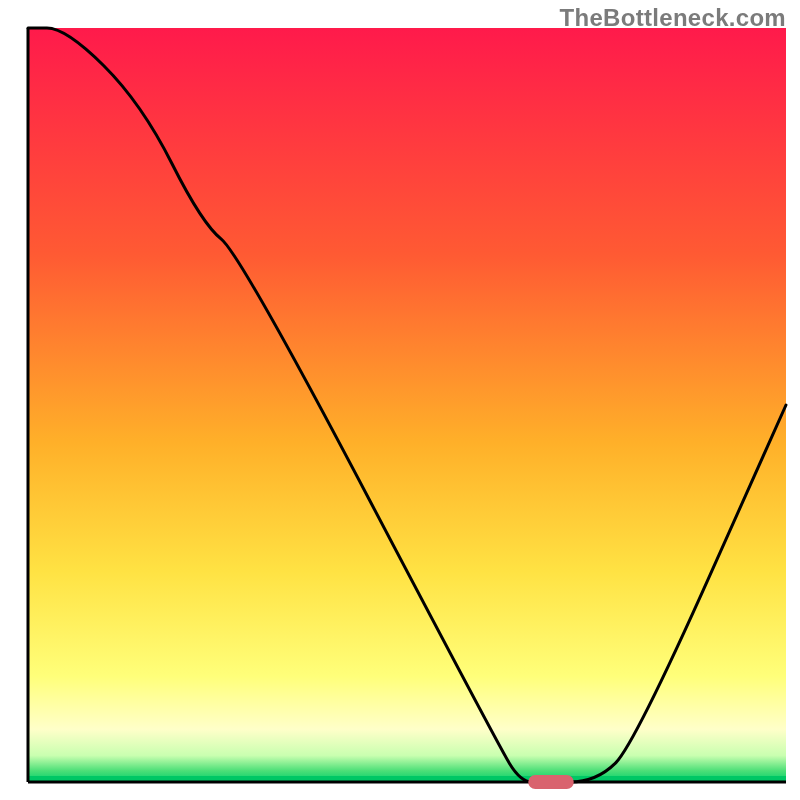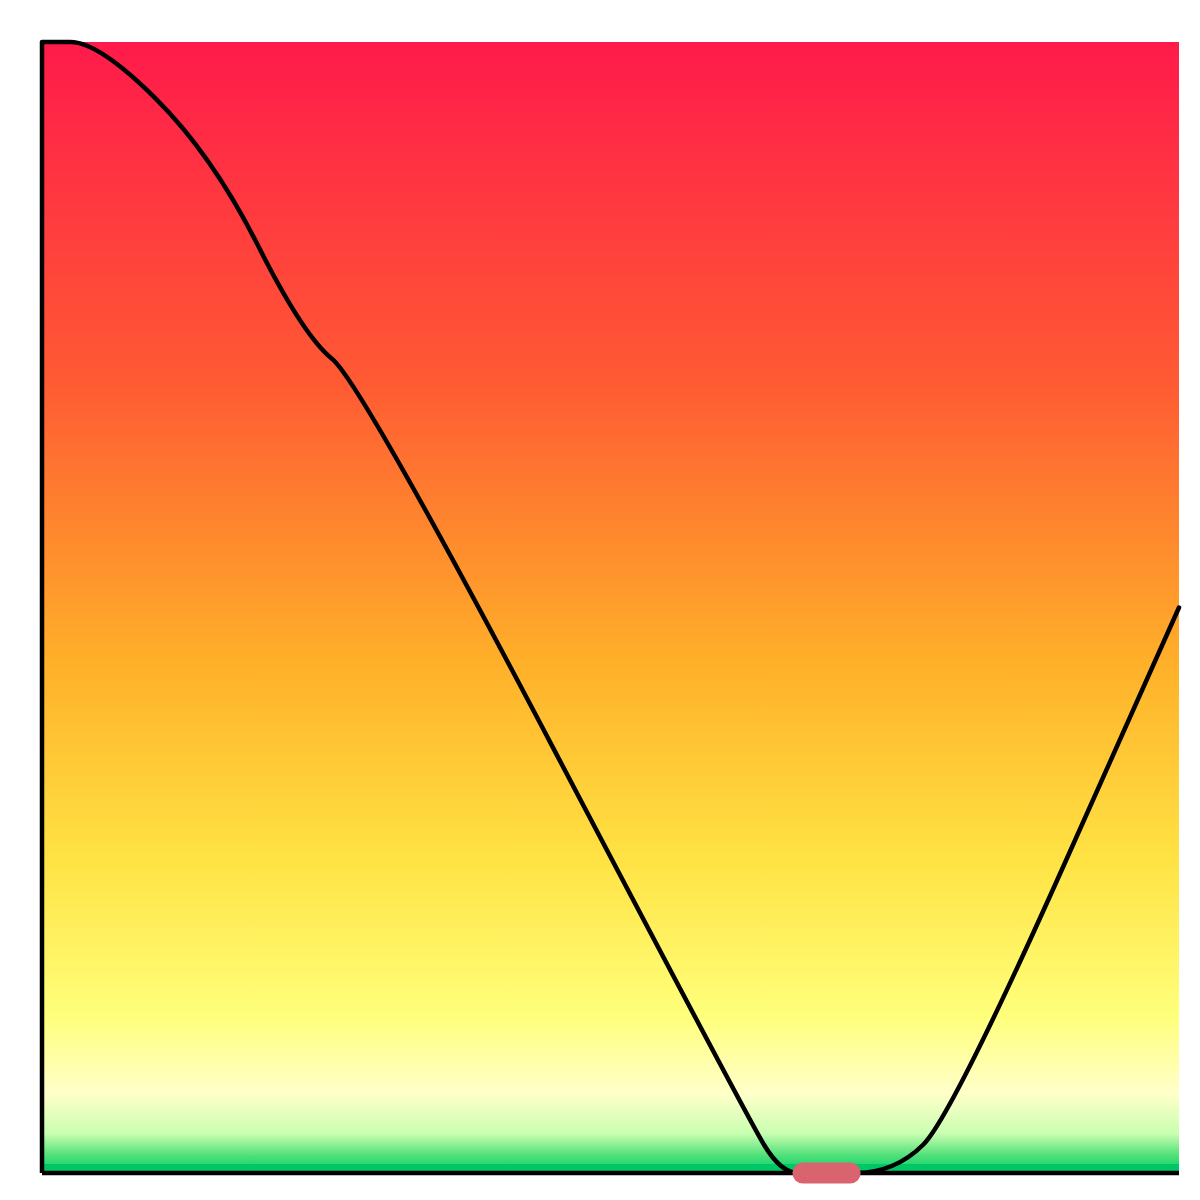--- a/index.html
+++ b/index.html
@@ -26,20 +26,21 @@
     letter-spacing: 0.3px;
   }
   svg {
     display: block;
   }
 </style>
 </head>
 <body>
 <div class="wrap">
 
+  <div class="watermark">TheBottleneck.com</div>
 
   <svg id="chart-svg" width="800" height="800" viewBox="0 0 800 800">
     <defs>
       <linearGradient id="bg-grad" x1="0" y1="0" x2="0" y2="1">
           <stop offset="0%" stop-color="#ff1a4b"></stop>
           <stop offset="30%" stop-color="#ff5a33"></stop>
           <stop offset="55.00000000000001%" stop-color="#ffb029"></stop>
           <stop offset="72%" stop-color="#ffe243"></stop>
           <stop offset="86%" stop-color="#ffff7a"></stop>
           <stop offset="93%" stop-color="#ffffc9"></stop>

